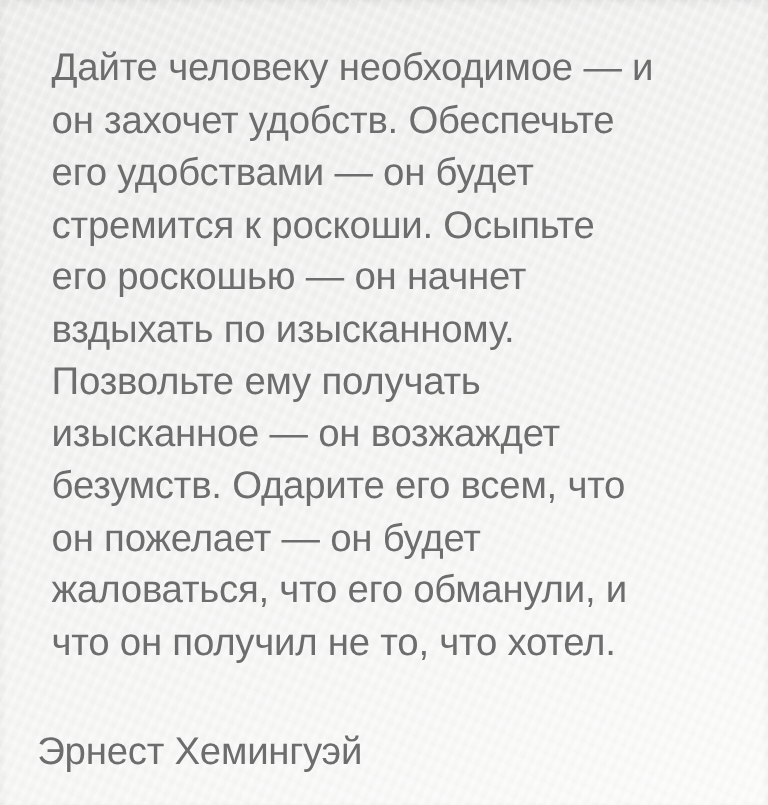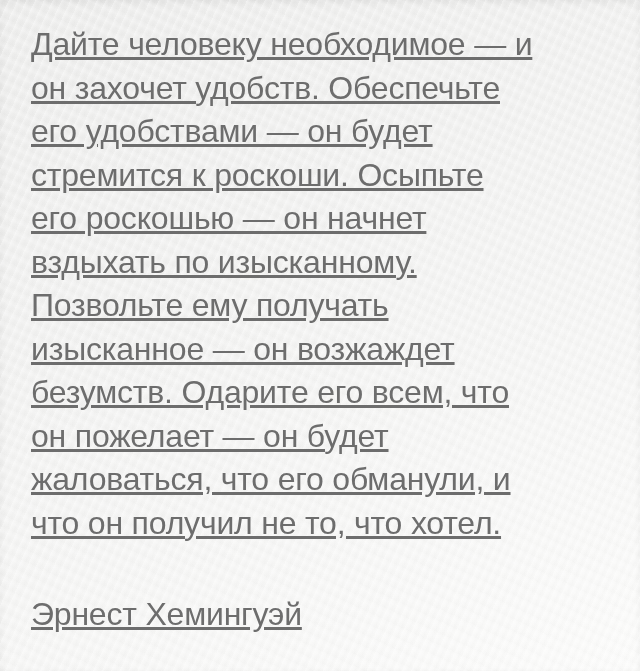--- a/index.html
+++ b/index.html
@@ -36,39 +36,37 @@
       repeating-linear-gradient(115deg,
         rgba(255,255,255,0.35) 0px, rgba(255,255,255,0) 3px,
         rgba(120,120,120,0.020) 5px, rgba(255,255,255,0) 8px),
       repeating-linear-gradient(25deg,
         rgba(120,120,120,0.014) 0px, rgba(255,255,255,0) 4px,
         rgba(255,255,255,0.25) 7px, rgba(255,255,255,0) 11px);
   }
   .quote-text {
     position: relative;
     z-index: 1;
-    margin: 0;
+    margin: 12px;
     padding: 23px 6px 0 31px;
     font-size: 32px;
     line-height: 43.5px;
     letter-spacing: -0.2px;
     white-space: pre-line;
     font-weight: 400;
-    text-decoration: underline;
   }
   .quote-author {
     position: relative;
     z-index: 1;
     margin-top: 48px;
     padding: 0 18px 0 31px;
     font-size: 32px;
     line-height: 43.5px;
     letter-spacing: -0.2px;
     font-weight: 400;
-    text-decoration: underline;
   }
 </style>
 </head>
 <body>
 
 <div class="photo">
   <p class="quote-text">Дайте человеку необходимое — и
 он захочет удобств. Обеспечьте
 его удобствами — он будет
 стремится к роскоши. Осыпьте

